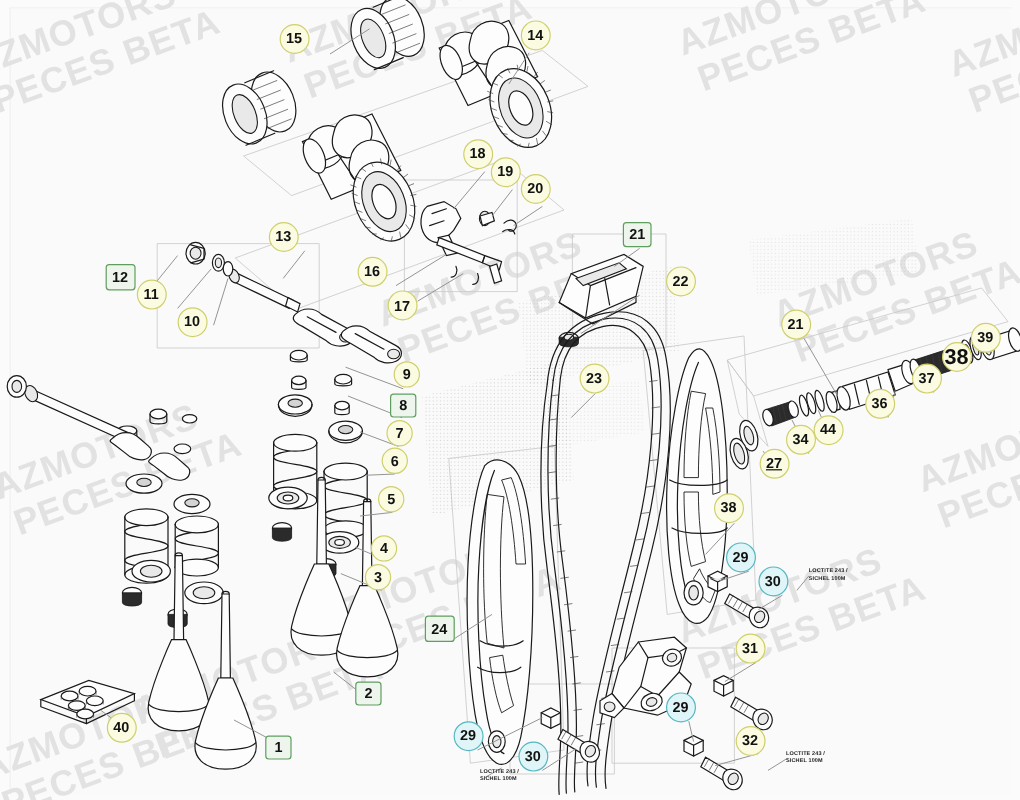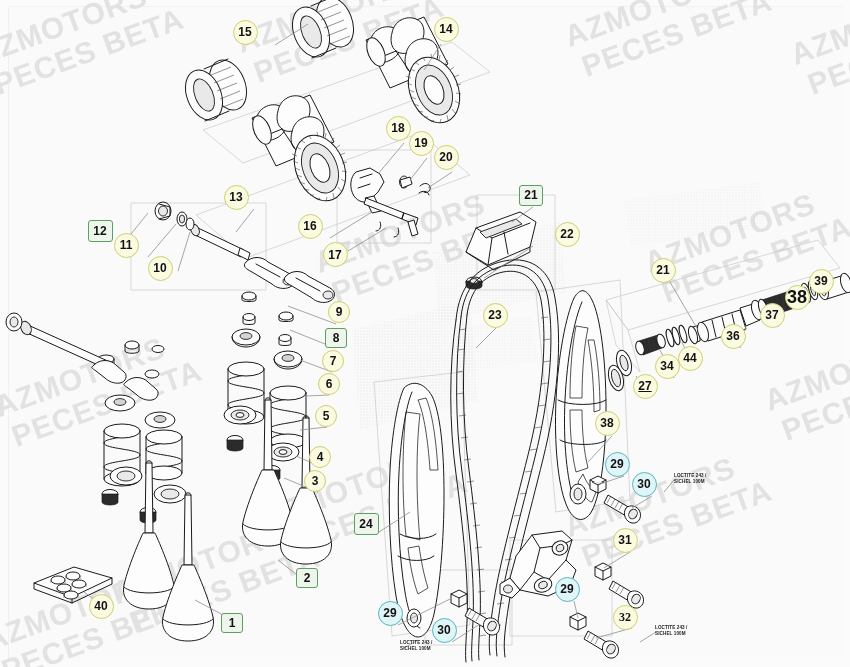--- a/index.html
+++ b/index.html
@@ -652,21 +652,21 @@
       <div class="callout square" style="left: 519px; top: 184.5px; width: 24px; height: 21px; font-size: 12px;">21</div>
       <div class="callout circle" style="left: 518.5px; top: 221.5px; width: 25px; height: 25px; font-size: 12px; margin-left: 36px;">22</div>
       <div class="callout circle" style="left: 482.5px; top: 302.5px; width: 25px; height: 25px; font-size: 12px;">23</div>
       <div class="callout square" style="left: 353.5px; top: 513px; width: 25px; height: 22px; font-size: 12px;">24</div>
       <div class="callout circle" style="left: 594.5px; top: 410.5px; width: 25px; height: 25px; font-size: 12px;">38</div>
       <div class="callout circle" style="left: 632.5px; top: 373.5px; width: 25px; height: 25px; font-size: 12px; text-decoration: underline;">27</div>
       <div class="callout hex" style="left: 604.5px; top: 451.5px; width: 25px; height: 25px; font-size: 12px;">29</div>
       <div class="callout hex" style="left: 631.5px; top: 471.5px; width: 25px; height: 25px; font-size: 12px;">30</div>
       <div class="callout circle" style="left: 612.5px; top: 527.5px; width: 25px; height: 25px; font-size: 12px;">31</div>
       <div class="callout hex" style="left: 554.5px; top: 576.5px; width: 25px; height: 25px; font-size: 12px;">29</div>
-      <div class="callout circle" style="left: 612.5px; top: 604.5px; width: 25px; height: 25px; font-size: 12px; font-family: Liberation Serif, serif;">32</div>
+      <div class="callout circle" style="left: 612.5px; top: 604.5px; width: 25px; height: 25px; font-size: 12px;">32</div>
       <div class="callout hex" style="left: 377.5px; top: 600.5px; width: 25px; height: 25px; font-size: 12px;">29</div>
       <div class="callout hex" style="left: 431.5px; top: 617.5px; width: 25px; height: 25px; font-size: 12px;">30</div>
       <div class="callout circle" style="left: 650.5px; top: 257.5px; width: 25px; height: 25px; font-size: 12px;">21</div>
       <div class="callout circle" style="left: 654.5px; top: 353.5px; width: 25px; height: 25px; font-size: 12px;">34</div>
       <div class="callout circle" style="left: 677.5px; top: 345.5px; width: 25px; height: 25px; font-size: 12px;">44</div>
       <div class="callout circle" style="left: 720.5px; top: 323.5px; width: 25px; height: 25px; font-size: 12px;">36</div>
       <div class="callout circle" style="left: 759.5px; top: 302.5px; width: 25px; height: 25px; font-size: 12px;">37</div>
       <div class="callout circle" style="left: 784.5px; top: 285px; width: 25px; height: 25px; font-size: 18px;">38</div>
       <div class="callout circle" style="left: 808.5px; top: 268.5px; width: 25px; height: 25px; font-size: 12px;">39</div>
       <div class="callout circle" style="left: 88.5px; top: 593.5px; width: 25px; height: 25px; font-size: 12px;">40</div>

